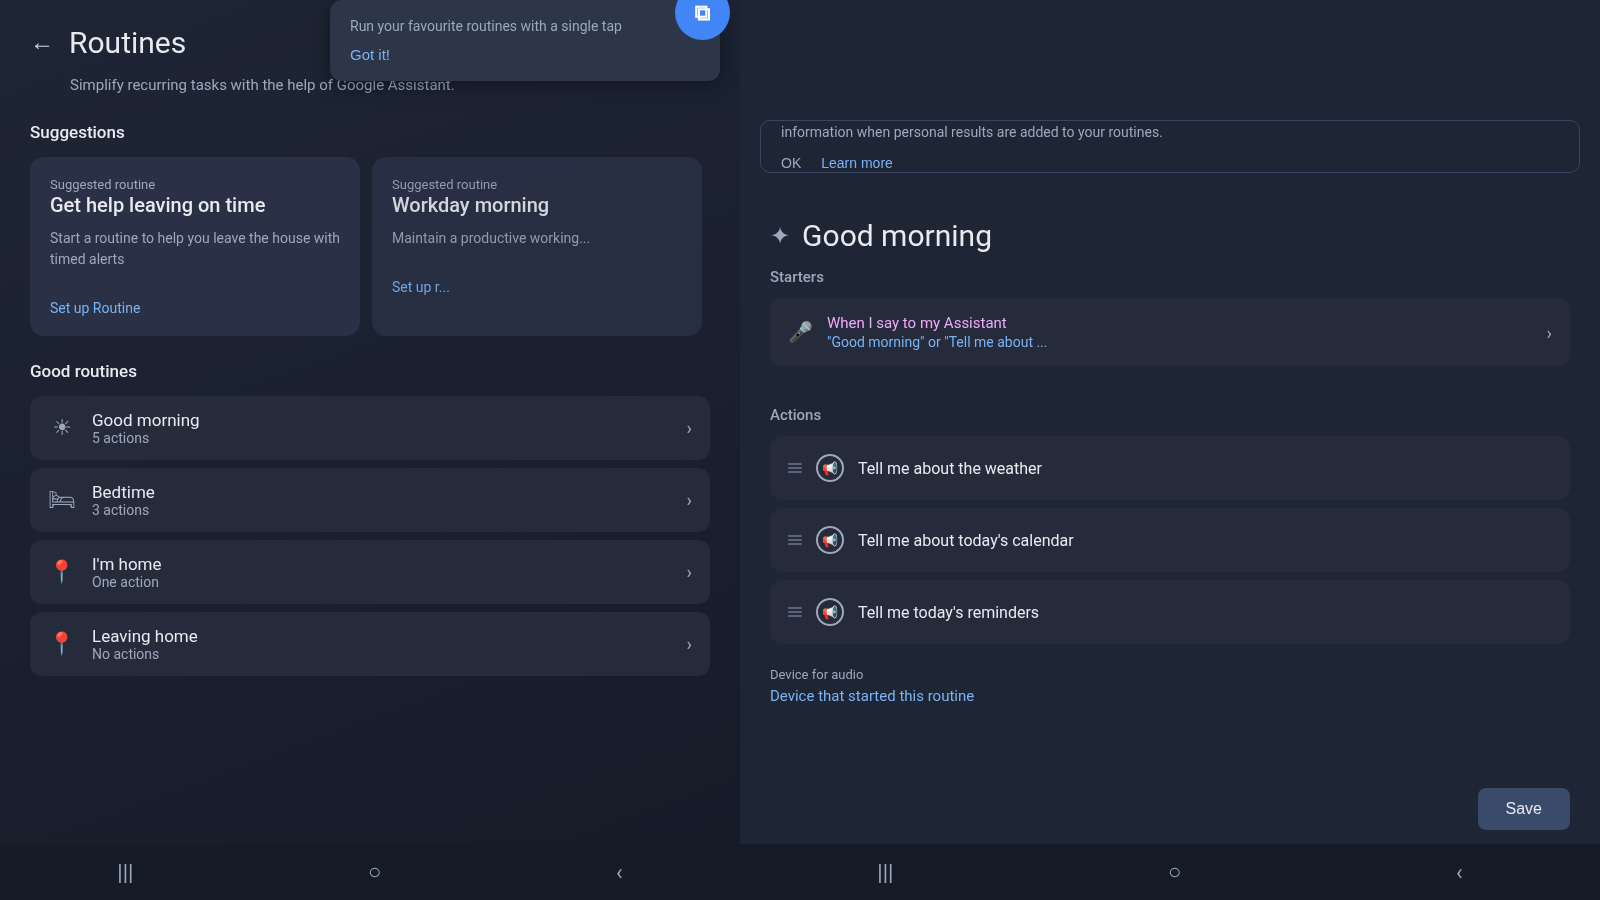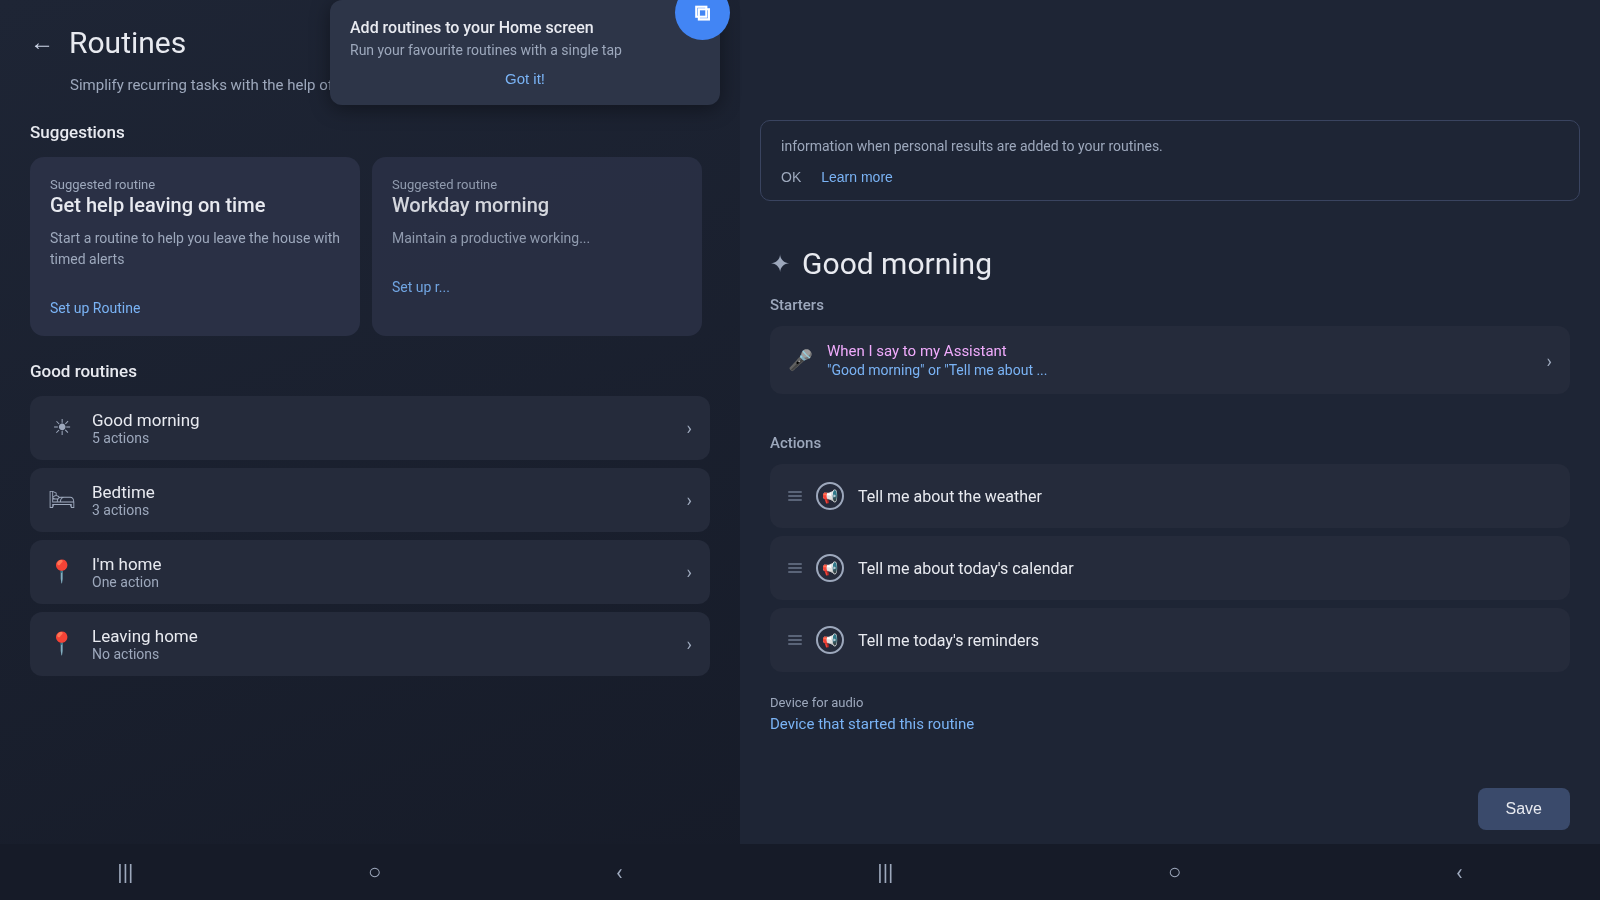--- a/index.html
+++ b/index.html
@@ -242,21 +242,21 @@
 
     .tooltip-desc {
       color: #9da8bc;
       font-size: 14px;
       margin-bottom: 12px;
     }
 
     .tooltip-actions {
       display: flex;
       gap: 20px;
-      justify-content: center;
+      justify-content: flex-start;
     }
 
     .tooltip-btn {
       color: #7ab3f5;
       font-size: 15px;
       font-weight: 500;
       cursor: pointer;
       background: none;
       border: none;
     }
@@ -275,21 +275,21 @@
       color: white;
       font-size: 22px;
       font-weight: bold;
     }
 
     
     .personal-notice {
       background: #1e2535;
       border: 1px solid #3a4460;
       border-radius: 10px;
-      padding: 15px 20px;
+      padding: 1px 20px;
       margin: 0 20px;
       margin-top: 120px;
     }
 
     .personal-notice-text {
       color: #9da8bc;
       font-size: 14px;
       line-height: 1.5;
       margin-bottom: 12px;
     }
@@ -566,21 +566,20 @@
   <div class="bottom-nav">
     <span class="nav-icon">|||</span>
     <span class="nav-icon">○</span>
     <span class="nav-icon">‹</span>
   </div>
 
   <div class="tooltip-popup">
     <div class="tooltip-icon">
       <span>⧉</span>
     </div>
-    <div class="tooltip-title">Add routines to your Home screen</div>
     <div class="tooltip-desc">Run your favourite routines with a single tap</div>
     <div class="tooltip-actions">
       <button class="tooltip-btn">Got it!</button>
     </div>
   </div>
 
 </div>
 
 <div class="right-panel">
   <div class="good-morning-panel">

